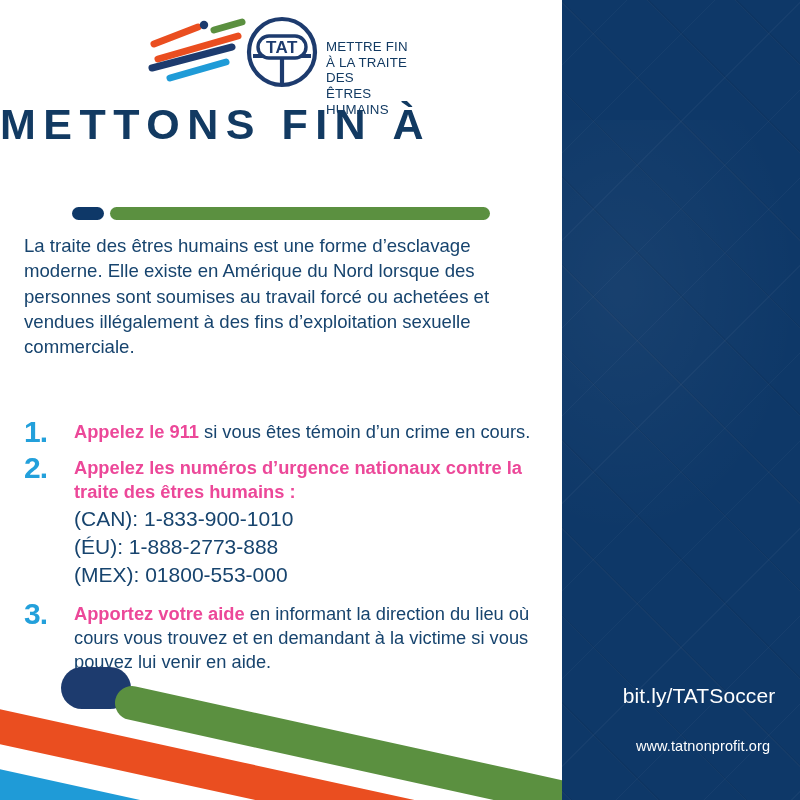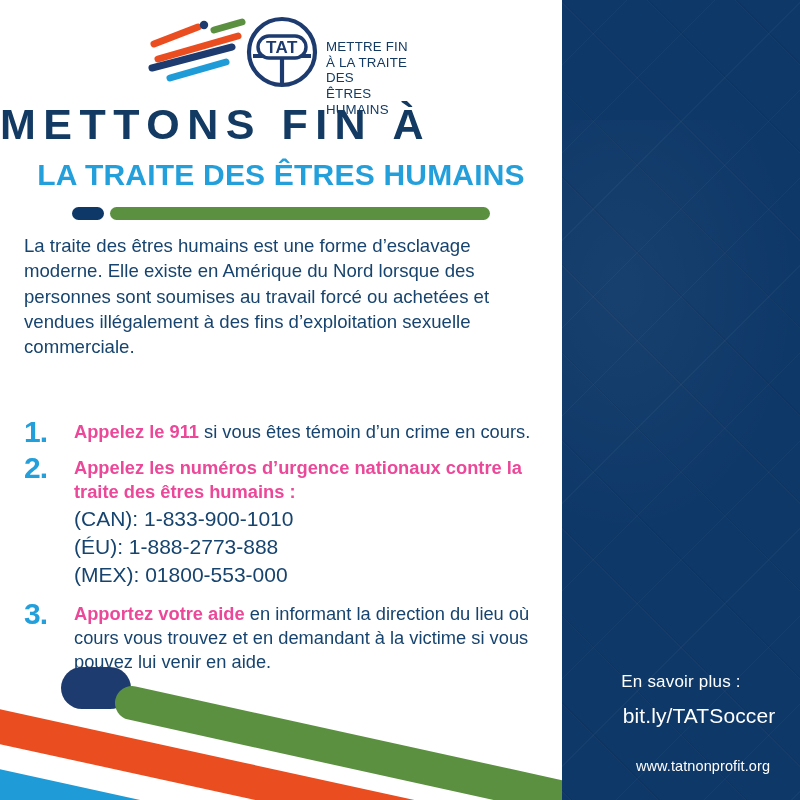--- a/index.html
+++ b/index.html
@@ -90,21 +90,20 @@
 </style>
 </head>
 <body>
 
 <div class="poster">
 
   <div class="side-panel">
     <div class="texture"></div>
     <div class="glow"></div>
     <div class="panel-text">
-      <div class="learn">En savoir plus :</div>
       <div class="link">bit.ly/TATSoccer</div>
       <div class="site">www.tatnonprofit.org</div>
     </div>
   </div>
 
   <div class="logo-wrap">
 
     <svg class="logo-marks" viewBox="0 0 110 72">
       <g stroke-linecap="round" fill="none">
         <line x1="8" y1="30" x2="52" y2="13" stroke="#ea4e20" stroke-width="7"></line>
@@ -123,21 +122,20 @@
       <rect x="12" y="20" width="48" height="22" rx="11" fill="#ffffff" stroke="#1d3b6e" stroke-width="3.4"></rect>
       <text x="36" y="37" text-anchor="middle" font-family="Liberation Sans, sans-serif" font-size="17" font-weight="bold" fill="#1d3b6e" letter-spacing="0.5">TAT</text>
     </svg>
 
     <div class="logo-tag">METTRE FIN
 À LA TRAITE DES
 ÊTRES HUMAINS</div>
   </div>
 
   <div class="headline">METTONS FIN À</div>
-  <div class="subhead">LA TRAITE DES ÊTRES HUMAINS</div>
   <div class="rule dot"></div>
   <div class="rule bar"></div>
 
   <div class="body-copy">La traite des êtres humains est une forme d’esclavage moderne. Elle existe en Amérique du Nord lorsque des personnes sont soumises au travail forcé ou achetées et vendues illégalement à des fins d’exploitation sexuelle commerciale.</div>
 
   <div class="list">
 
     <div class="item" style="margin-bottom:12px;">
       <div class="num">1.</div>
       <div class="txt">

